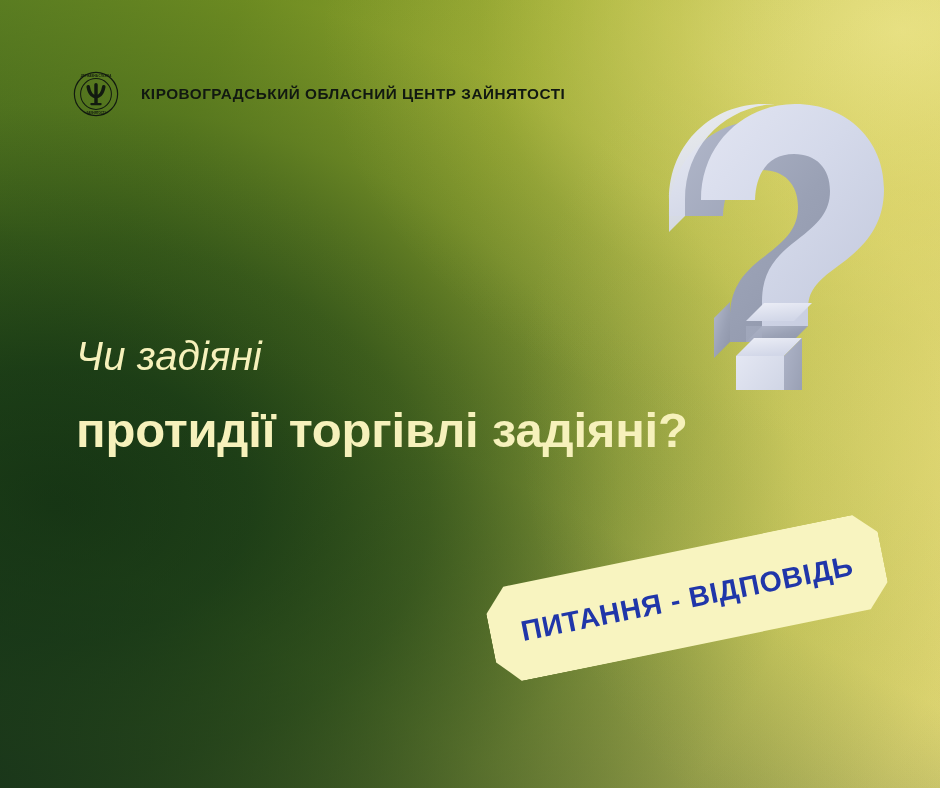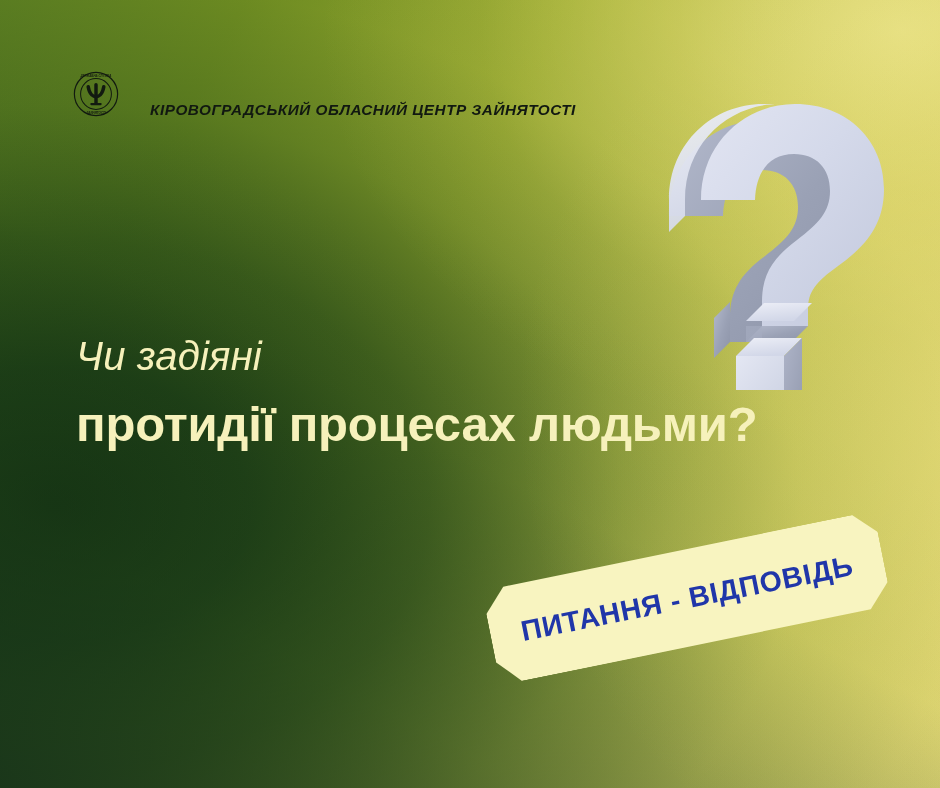--- a/index.html
+++ b/index.html
@@ -58,23 +58,22 @@
     position:absolute;inset:0;
     background:radial-gradient(70% 90% at 104% 52%,
         rgba(226,216,118,0.42) 0%,
         rgba(206,202,88,0.16) 40%,
         rgba(190,195,70,0) 70%);
   }
 
   
   .header{
     position:absolute;left:73px;top:71px;
-    display:flex;align-items:flex-end;gap:31px;
+    display:flex;align-items:center;gap:22px;
     z-index:6;
-    font-style:italic;
   }
   .logo-mark{
     width:46px;height:46px;flex:0 0 46px;display:block;
   }
   .org-name{
     font-size:15.3px;
     font-weight:bold;
     letter-spacing:0.52px;
     color:#111811;
     white-space:nowrap;
@@ -100,21 +99,21 @@
   .hl-line{
     color:#F6F1BB;
     line-height:1.0;
     white-space:nowrap;
   }
   .hl-kicker{
     font-size:40px;
     font-style:italic;
     font-weight:400;
     letter-spacing:0.2px;
-    margin-bottom:24px;
+    margin-bottom:30px;
   }
   .hl-main{
     font-size:49px;
     font-weight:bold;
     letter-spacing:-0.2px;
     margin-bottom:7px;
   }
 
   
   .badge-wrap{
@@ -249,21 +248,21 @@
           <path d="M112 246 L160 246 L178 228 L130 228 Z" fill="url(#topG)"></path>
           <path d="M112 246 L112 304 L160 304 L160 246 Z" fill="url(#dotFaceG)"></path>
           <path d="M160 246 L178 228 L178 286 L160 304 Z" fill="url(#dotSideG)"></path>
         </g>
       </g>
     </svg>
   </div>
 
   <div class="headline">
     <div class="hl-line hl-kicker">Чи задіяні</div>
-    <div class="hl-line hl-main">протидії процесах людьми?</div>
+    <div class="hl-line hl-main">протидії торгівлі задіяні?</div>
   </div>
 
   <div class="badge-wrap">
     <div class="badge">
       <span class="badge-text">ПИТАННЯ - ВІДПОВІДЬ</span>
     </div>
   </div>
 
 </div>
 

